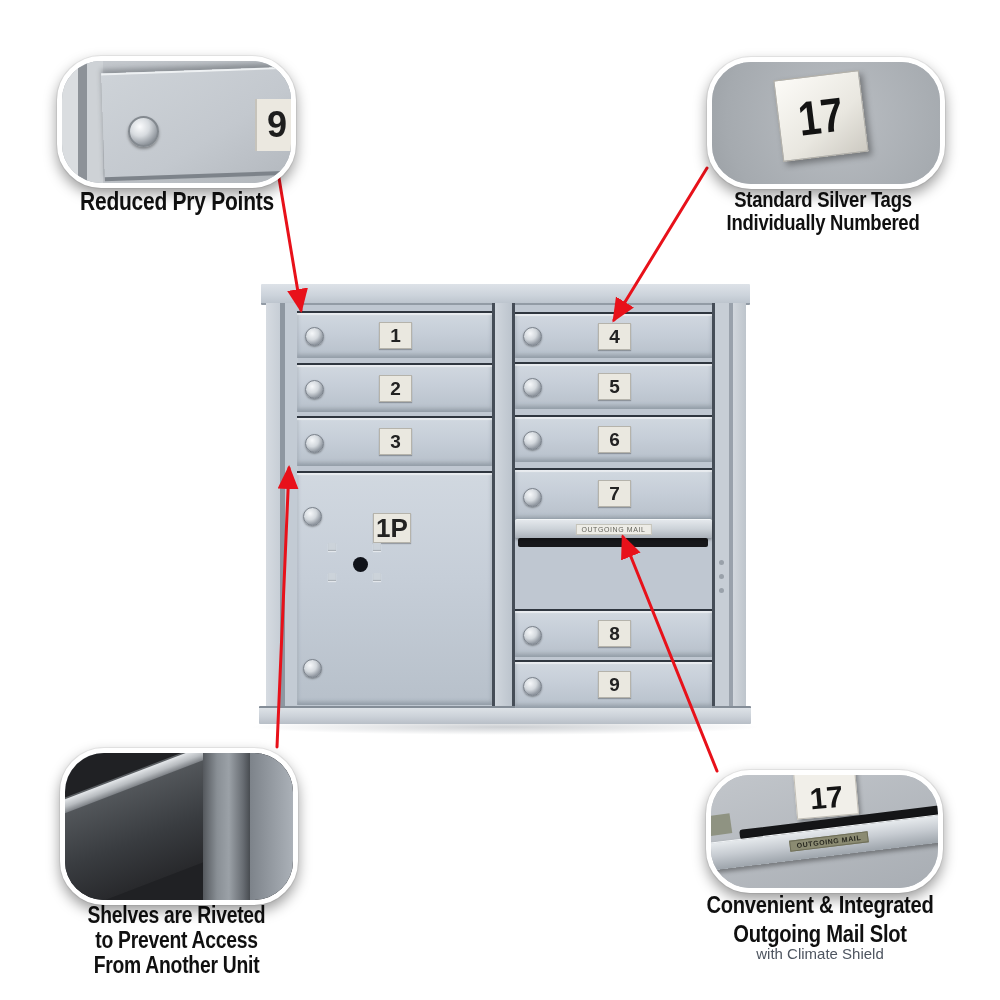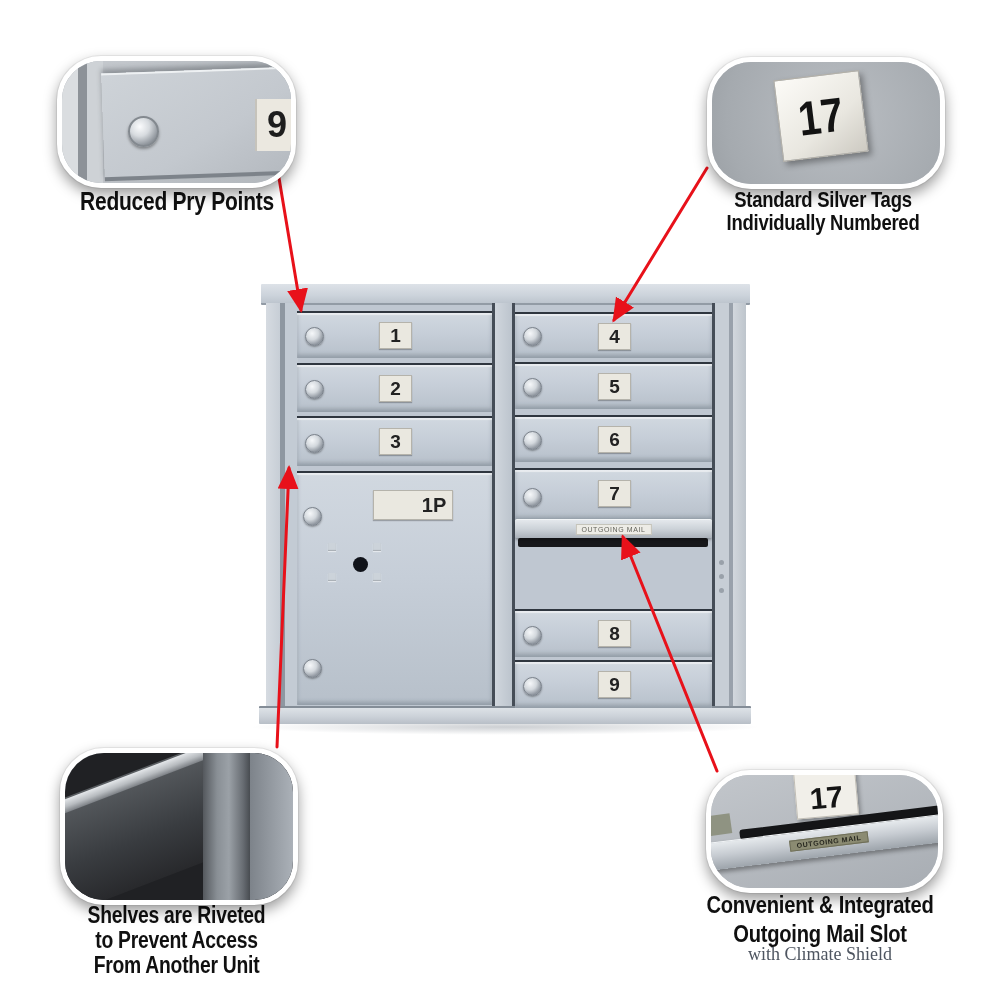--- a/index.html
+++ b/index.html
@@ -166,21 +166,21 @@
   <div class="abs door" style="left:297px;top:416px;width:195px;height:48px;">
     <div class="abs lock" style="left:8px;top:16px;"></div>
     <div class="abs numtag" style="left:82px;top:10px;width:31px;height:25px;">
         <span>3</span>
       </div>
   </div>
 
   <div class="abs door" style="left:297px;top:471px;width:195px;height:232px;">
     <div class="abs lock" style="left:6px;top:34px;"></div>
     <div class="abs lock" style="left:6px;top:186px;"></div>
-    <div class="abs numtag" style="left:76px;top:17px;width:36px;height:28px;font-size:20px;padding-left:42px;">
+    <div class="abs numtag" style="left:76px;top:40px;width:36px;height:28px;font-size:26px;">
         <span>1P</span>
       </div>
     <div class="sq" style="left:31px;top:70px;"></div>
     <div class="sq" style="left:76px;top:70px;"></div>
     <div class="sq" style="left:31px;top:100px;"></div>
     <div class="sq" style="left:76px;top:100px;"></div>
     <div class="pdot" style="left:56px;top:84px;"></div>
   </div>
 
   <div class="abs door" style="left:515px;top:312px;width:197px;height:44px;">
@@ -286,17 +286,17 @@
     <div class="b4frag"></div>
     <div class="b4slot"></div>
     <div class="b4bar">
       <div class="lbl">OUTGOING MAIL</div>
     </div>
   </div>
   <div class="abs cap cond" style="left:680px;top:890px;width:280px;font-size:24px;line-height:29px;">
     <div>Convenient &amp; Integrated</div>
     <div>Outgoing Mail Slot</div>
   </div>
-  <div class="abs cap subcap" style="left:680px;top:946px;width:280px;font-size:18px;line-height:16px;font-family:Liberation Serif, serif;">
+  <div class="abs cap subcap" style="left:680px;top:946px;width:280px;font-size:15px;line-height:16px;">
     <div>with Climate Shield</div>
   </div>
 
 </div>
 
 </body></html>

